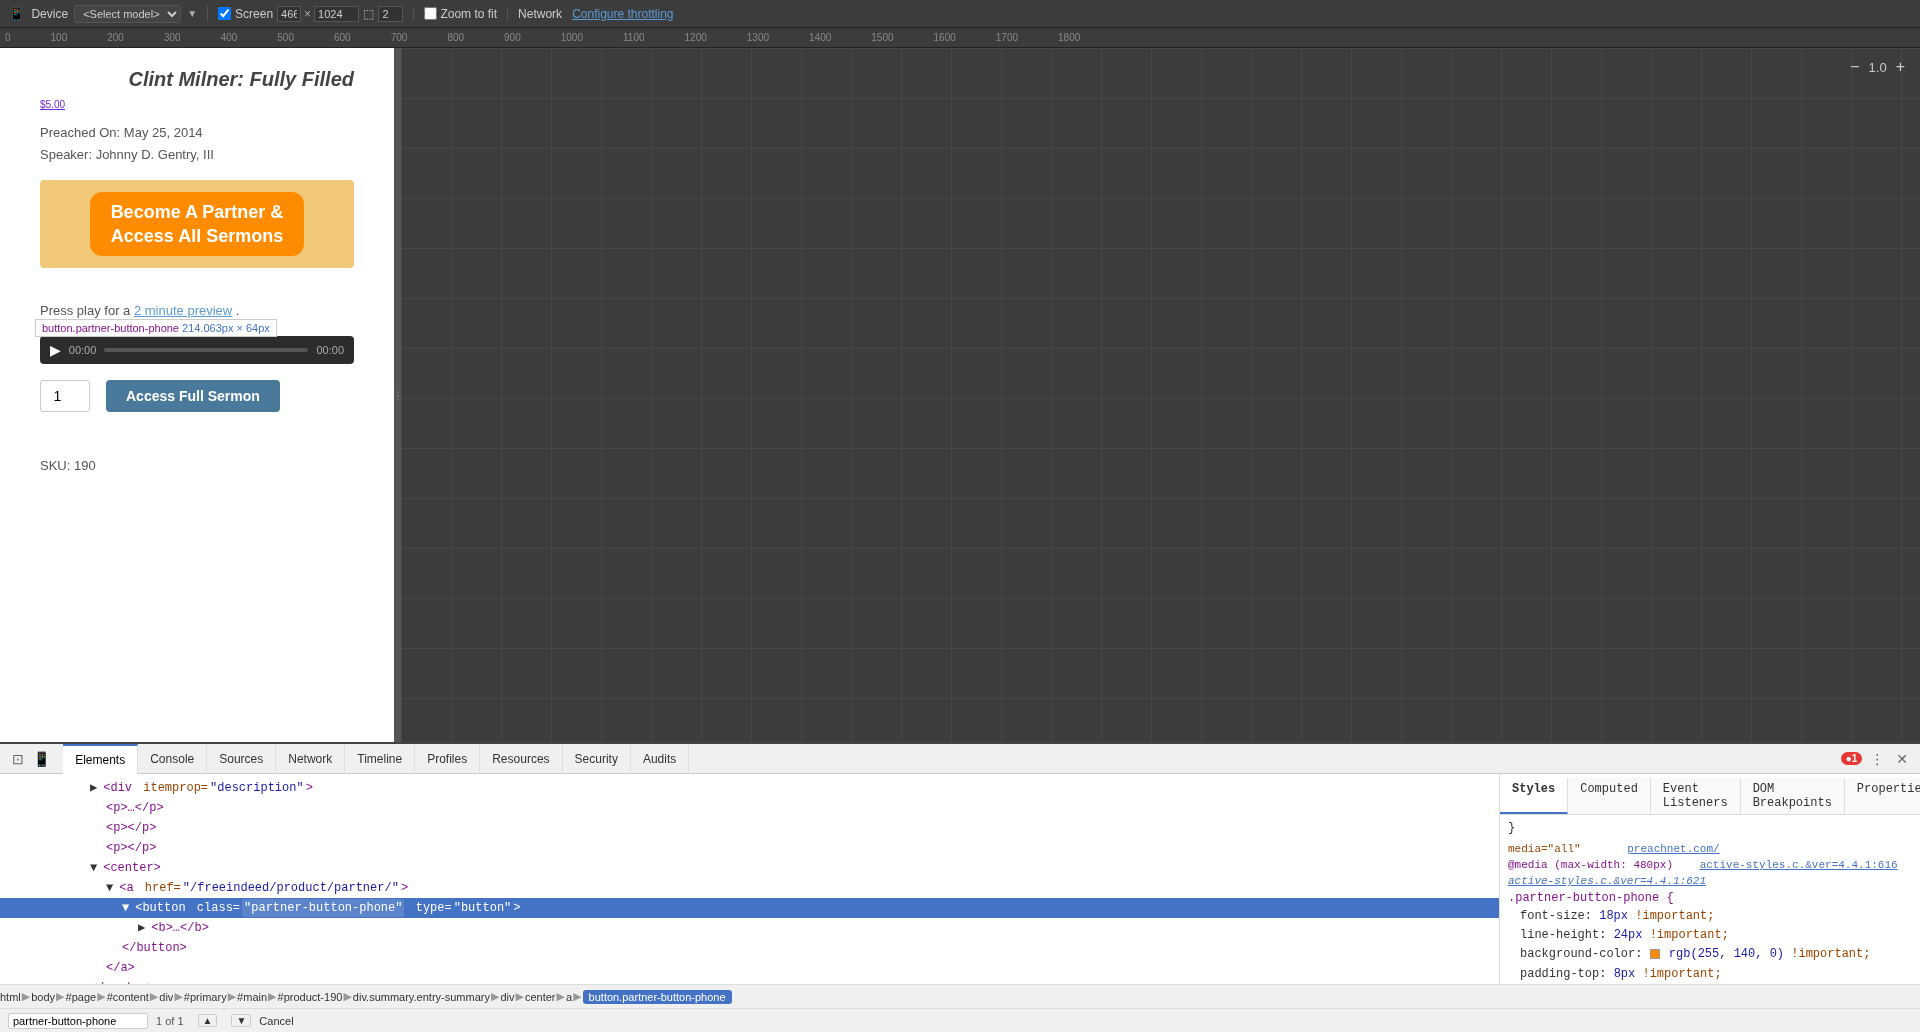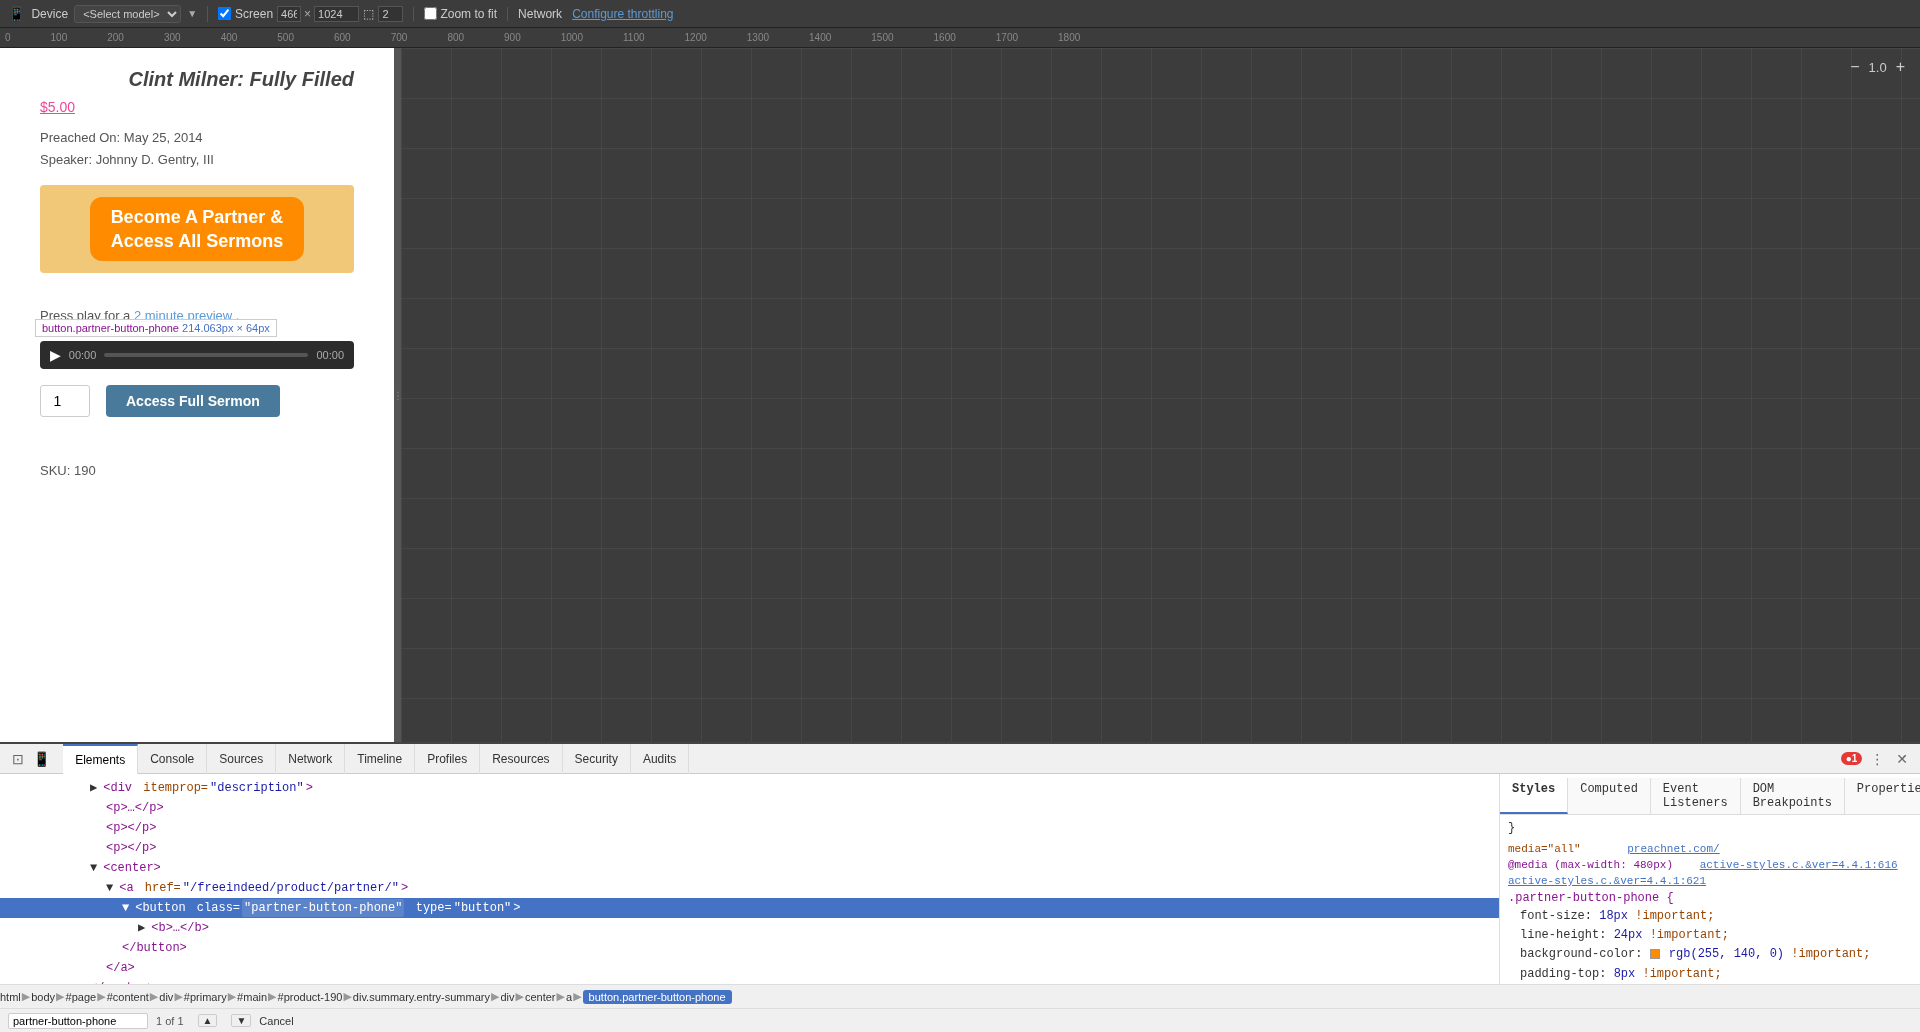--- a/index.html
+++ b/index.html
@@ -107,22 +107,22 @@
 
     .sermon-title {
       font-size: 22px;
       font-weight: bold;
       color: #333;
       margin-bottom: 10px;
       font-style: italic;
     }
 
     .price-tag {
-      font-size: 14px;
-      color: #ec4899;
+      font-size: 10px;
+      color: #6d28d9;
       margin-bottom: 12px;
       text-decoration: underline;
     }
 
     .sermon-meta {
       font-size: 13px;
       color: #555;
       margin-bottom: 14px;
       line-height: 1.7;
     }
@@ -636,21 +636,21 @@
           </div>
           <div class="css-block">
             <div class="css-media">
               <span>media="all"</span>
               <span class="media-url" style="margin-left:40px;">preachnet.com/</span>
             </div>
             <div class="css-media">
               <span class="dom-tag">@media (max-width: 480px)</span>
               <span class="media-url" style="margin-left:20px;">active-styles.c.&amp;ver=4.4.1:616</span>
             </div>
-            <div class="css-media" style="margin-top:2px;">
+            <div class="css-media" style="margin-top:2px;font-style:italic;">
               <span style="color:#888;"></span>
               <span class="media-url">active-styles.c.&amp;ver=4.4.1:621</span>
             </div>
             <div class="css-selector">.partner-button-phone {</div>
 
             <div class="css-prop">
               <span class="prop-name">font-size: </span>
               <span class="prop-value">18px </span>
               <span class="important">!important;</span>
             </div>

